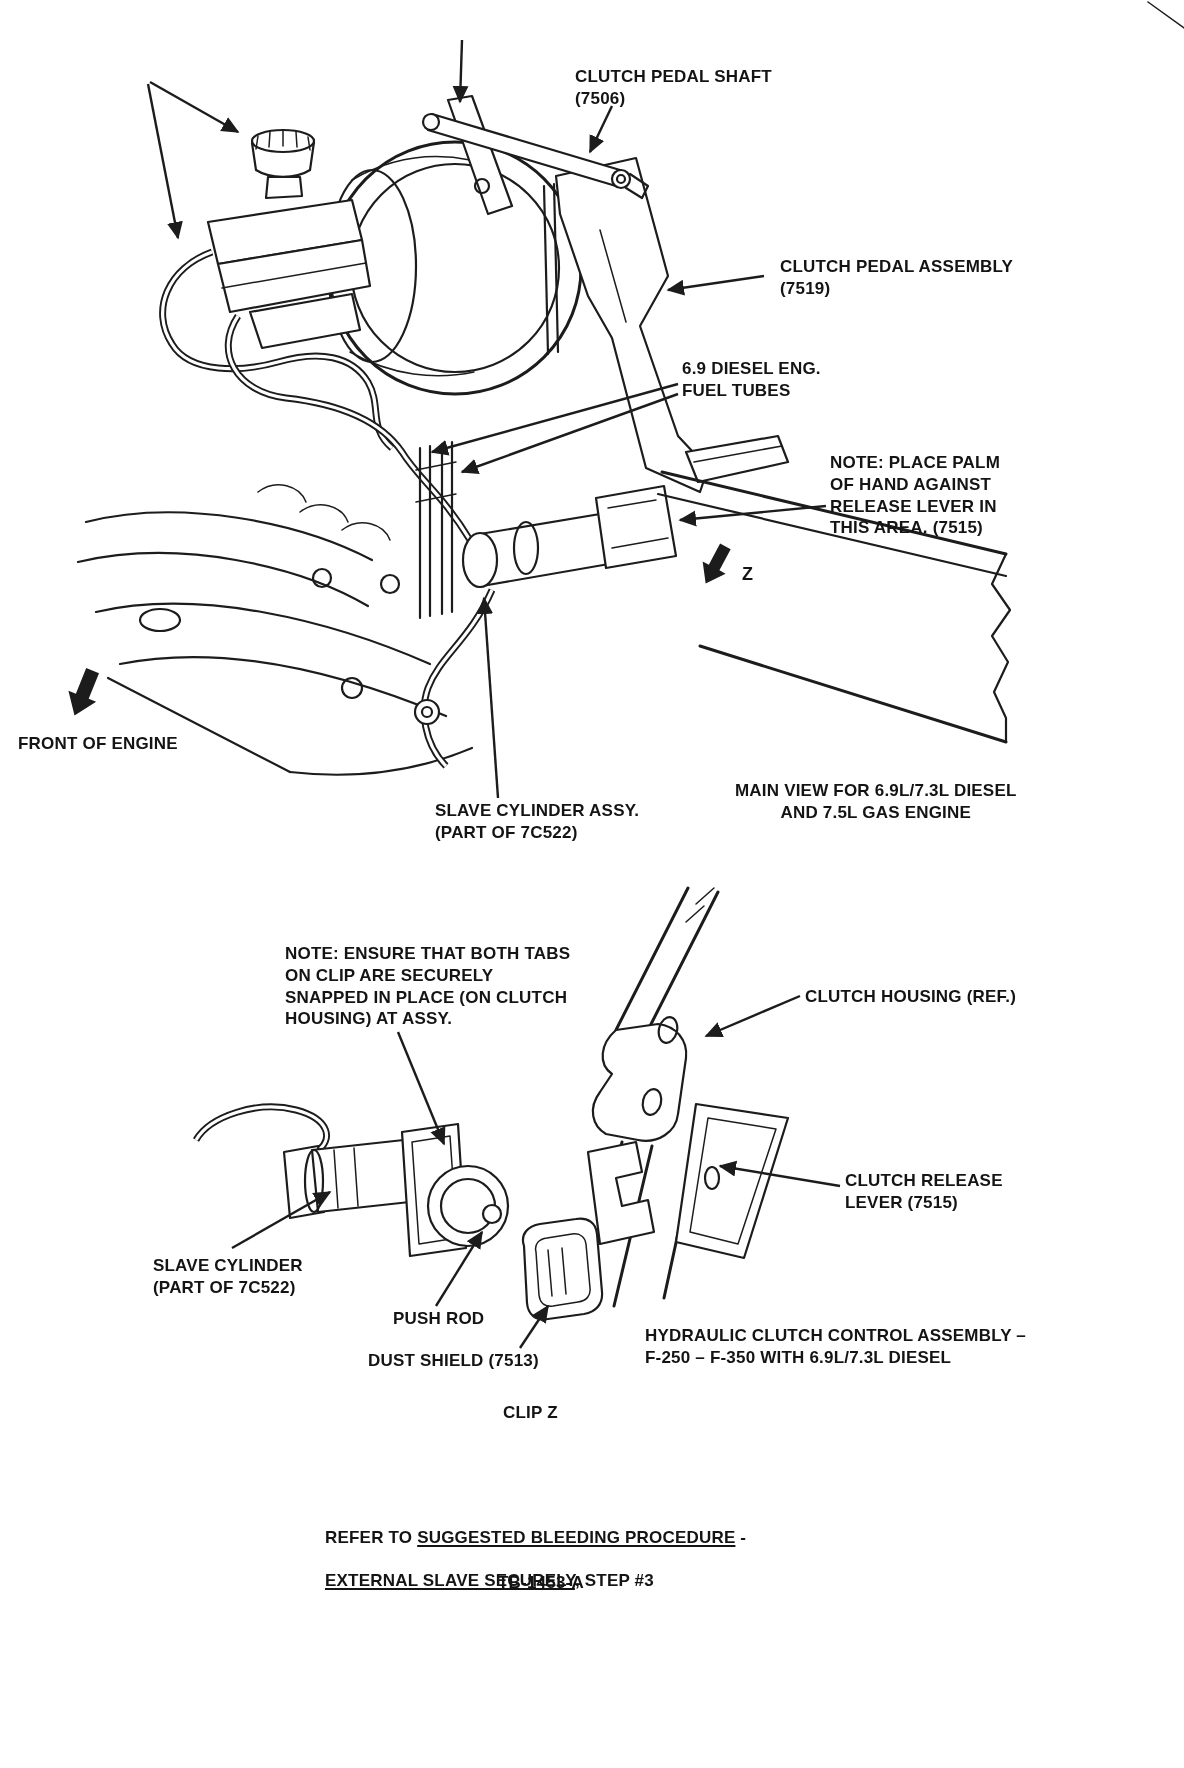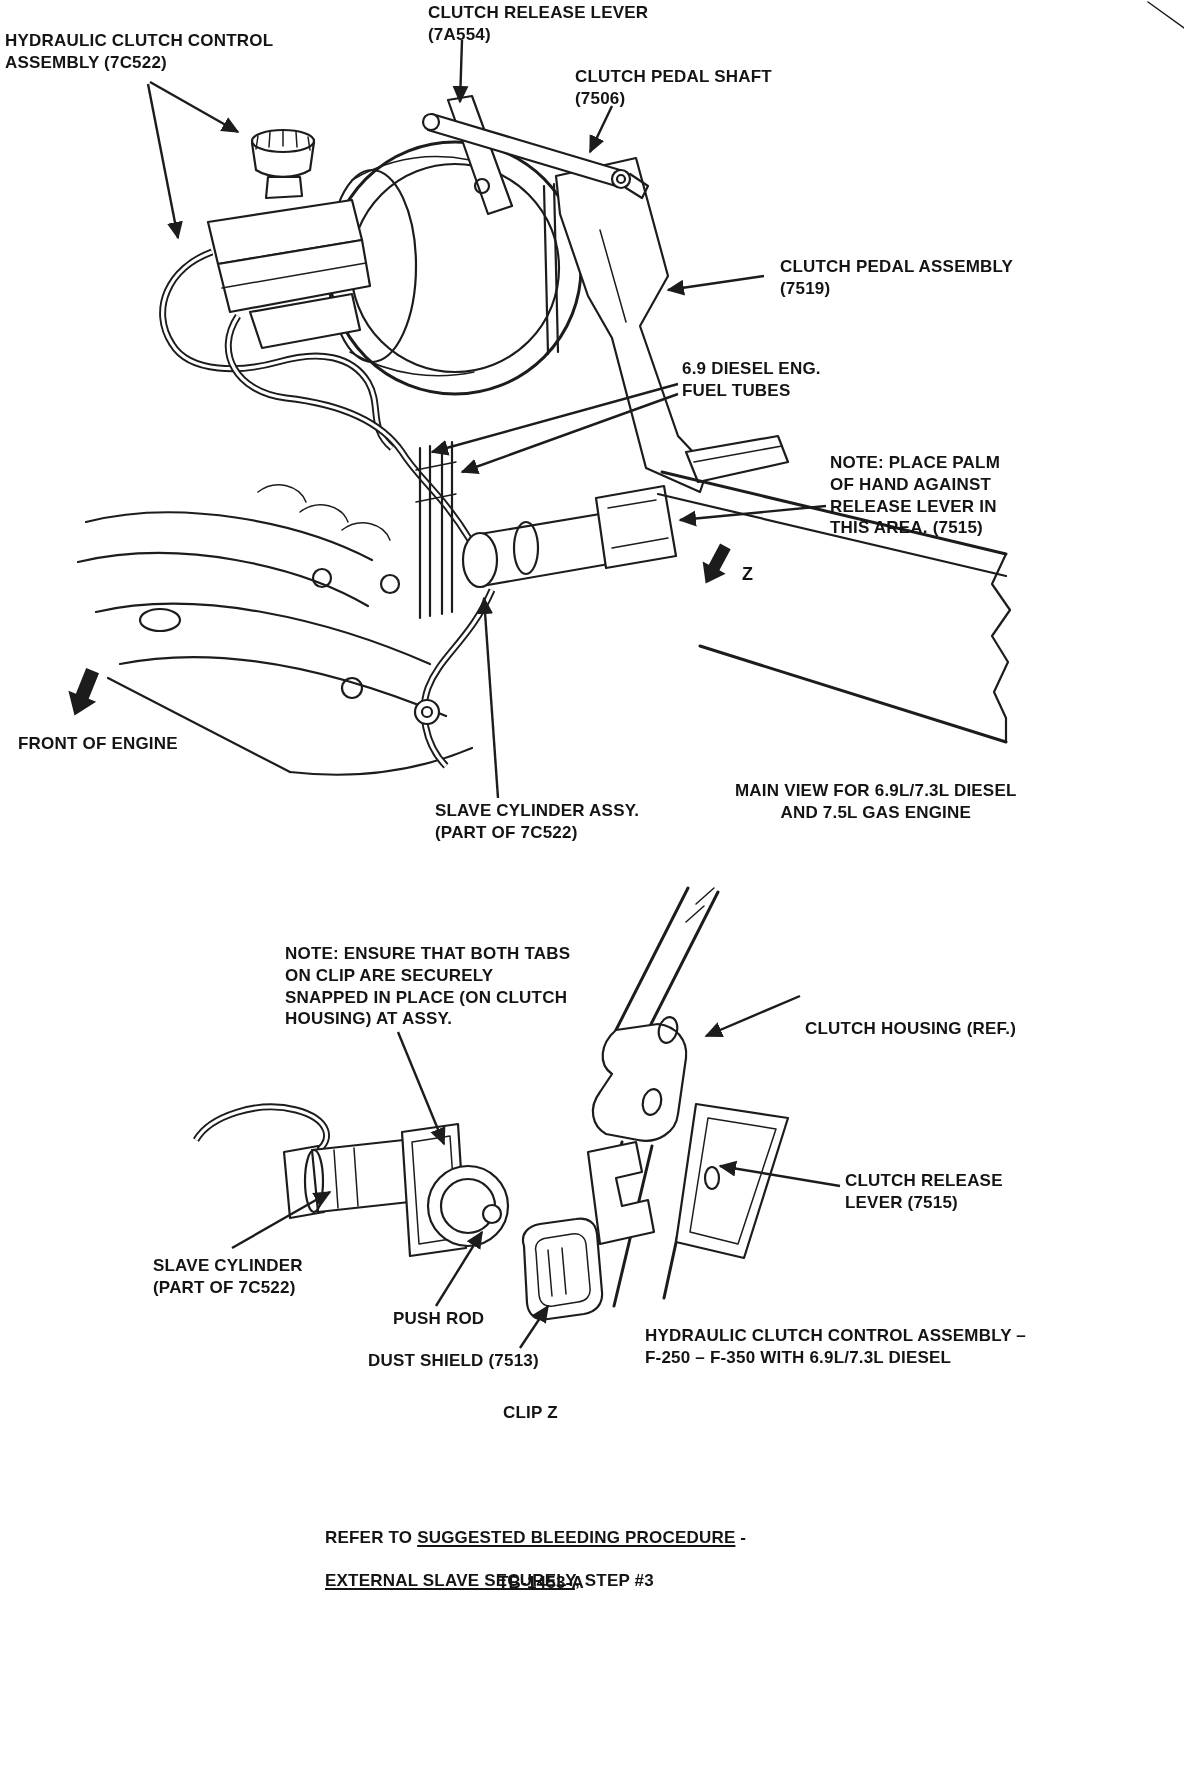--- a/index.html
+++ b/index.html
@@ -190,24 +190,20 @@
         <path class="leader" marker-end="url(#ah)" d="M398,1032 L444,1144"></path>
         <path class="leader" marker-end="url(#ah)" d="M800,996 L706,1036"></path>
         <path class="leader" marker-end="url(#ah)" d="M840,1186 L720,1166"></path>
         <path class="leader" marker-end="url(#ah)" d="M232,1248 L330,1192"></path>
         <path class="leader" marker-end="url(#ah)" d="M436,1306 L482,1232"></path>
         <path class="leader" marker-end="url(#ah)" d="M520,1348 L548,1306"></path>
       </g>
     </g>
   </svg>
 
-  <div class="label" style="left:5px; top:30px;">HYDRAULIC CLUTCH CONTROL
-ASSEMBLY (7C522)</div>
-  <div class="label" style="left:428px; top:2px;">CLUTCH RELEASE LEVER
-(7A554)</div>
   <div class="label" style="left:575px; top:66px;">CLUTCH PEDAL SHAFT
 (7506)</div>
   <div class="label" style="left:768px; top:256px;margin-left:12px;">CLUTCH PEDAL ASSEMBLY
 (7519)</div>
   <div class="label" style="left:682px; top:358px;">6.9 DIESEL ENG.
 FUEL TUBES</div>
   <div class="label" style="left:830px; top:452px;">NOTE: PLACE PALM
 OF HAND AGAINST
 RELEASE LEVER IN
 THIS AREA. (7515)</div>
@@ -215,21 +211,21 @@
   <div class="label" style="left:18px; top:733px;text-align:center;">FRONT OF ENGINE</div>
   <div class="label" style="left:435px; top:800px;">SLAVE CYLINDER ASSY.
 (PART OF 7C522)</div>
   <div class="label" style="left:735px; top:780px;text-align:center;">MAIN VIEW FOR 6.9L/7.3L DIESEL
 AND 7.5L GAS ENGINE</div>
 
   <div class="label" style="left:285px; top:943px;">NOTE: ENSURE THAT BOTH TABS
 ON CLIP ARE SECURELY
 SNAPPED IN PLACE (ON CLUTCH
 HOUSING) AT ASSY.</div>
-  <div class="label" style="left:805px; top:986px;margin-top:32px;">CLUTCH HOUSING (REF.)</div>
+  <div class="label" style="left:805px; top:986px;">CLUTCH HOUSING (REF.)</div>
   <div class="label" style="left:845px; top:1170px;">CLUTCH RELEASE
 LEVER (7515)</div>
   <div class="label" style="left:153px; top:1255px;">SLAVE CYLINDER
 (PART OF 7C522)</div>
   <div class="label" style="left:393px; top:1308px;">PUSH ROD</div>
   <div class="label" style="left:368px; top:1350px;">DUST SHIELD (7513)</div>
   <div class="label" style="left:645px; top:1325px;">HYDRAULIC CLUTCH CONTROL ASSEMBLY –
 F-250 – F-350 WITH 6.9L/7.3L DIESEL</div>
   <div class="label" style="left:503px; top:1402px;">CLIP Z</div>
 

